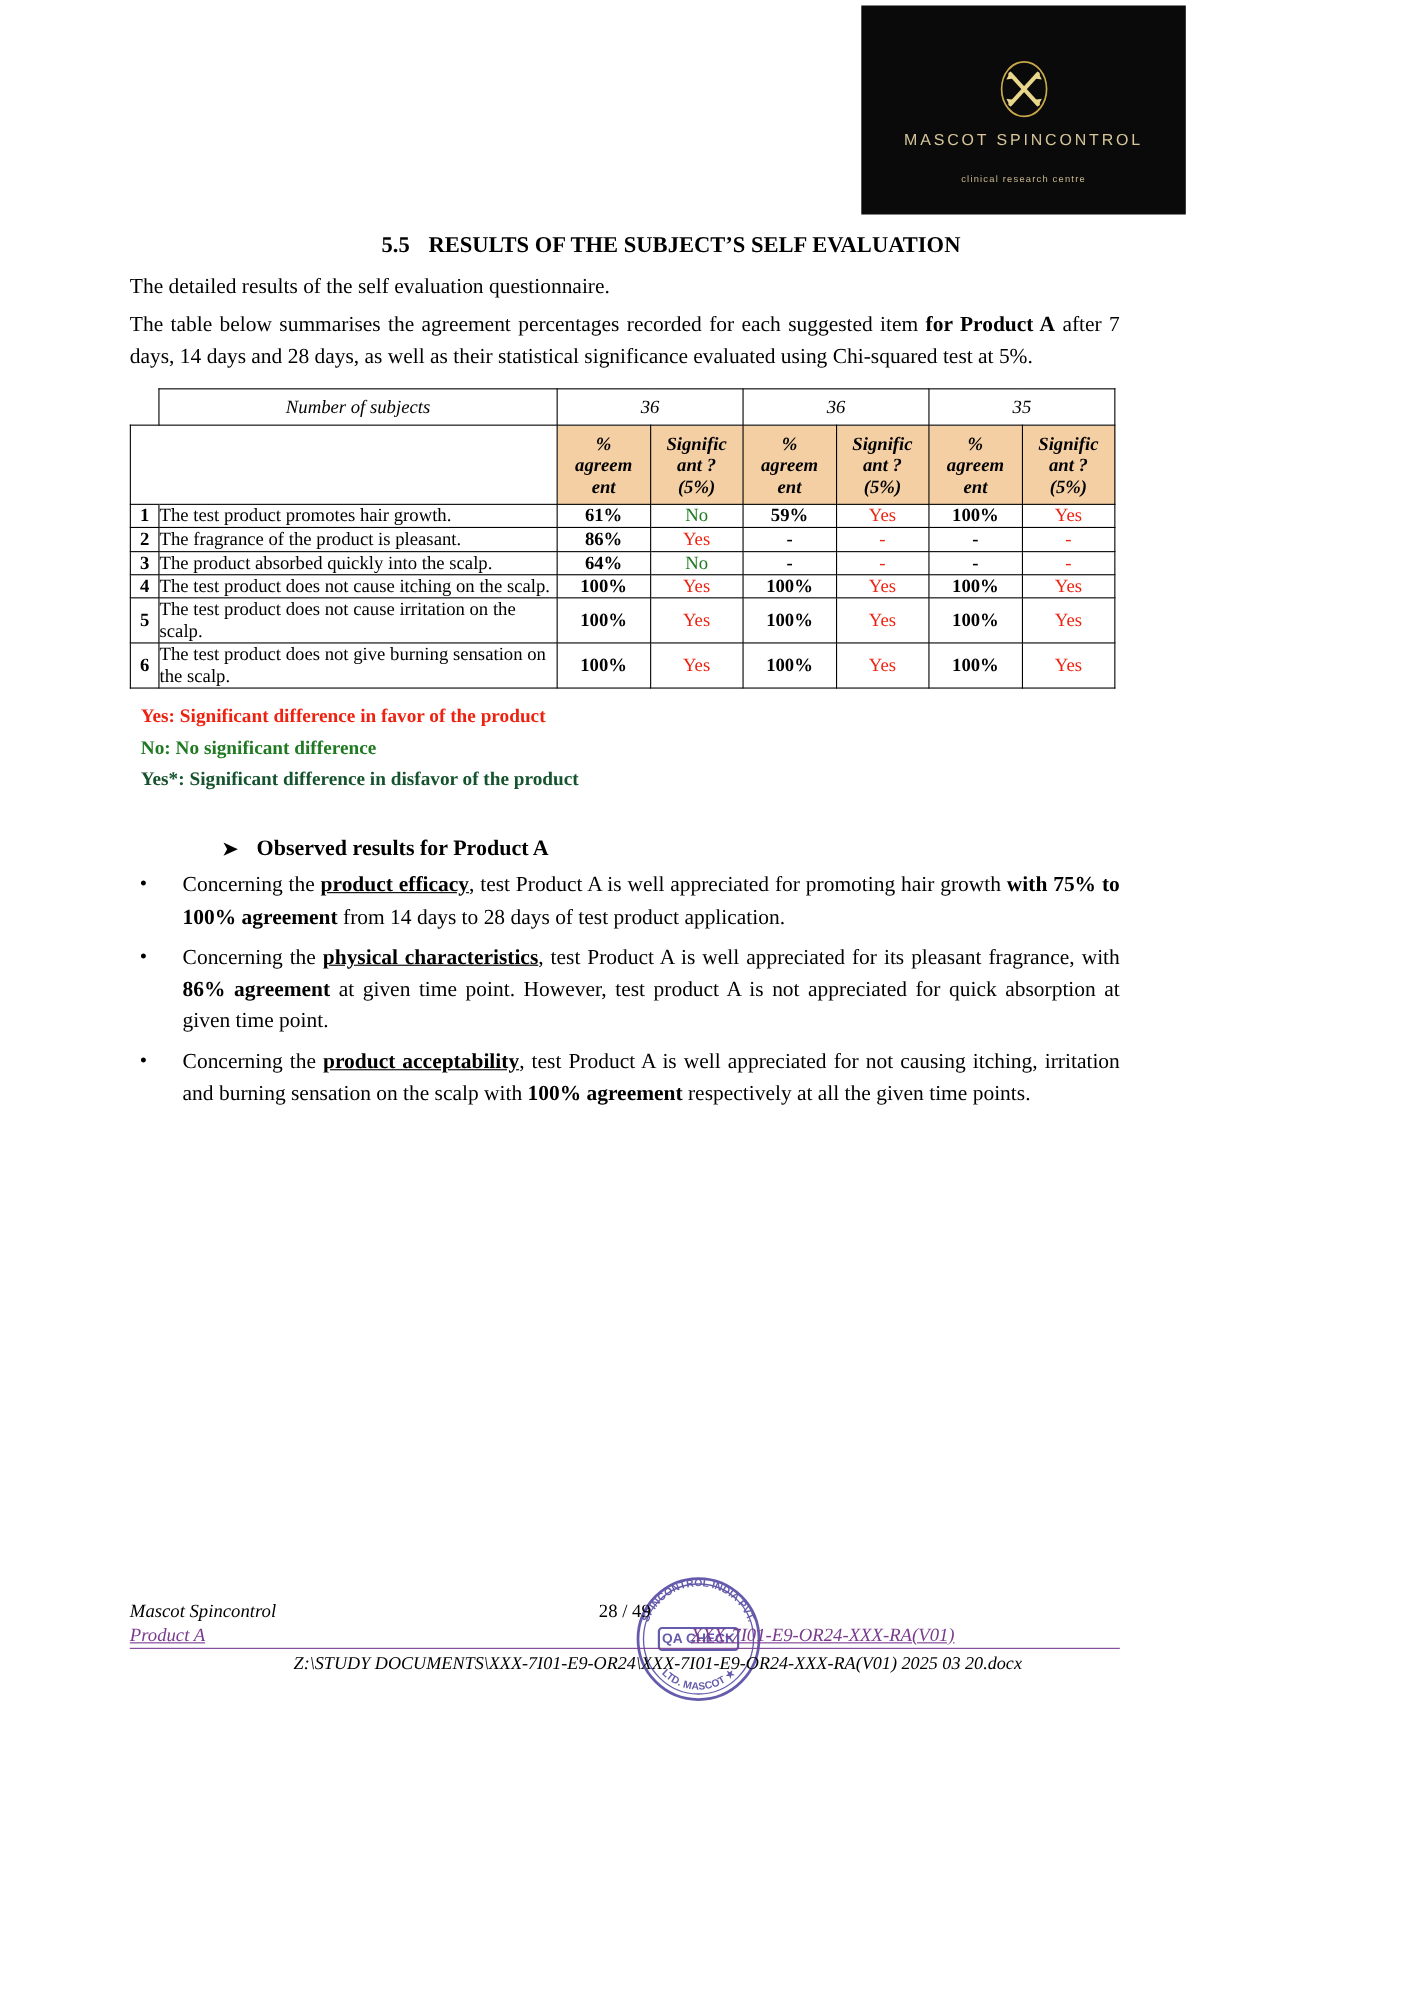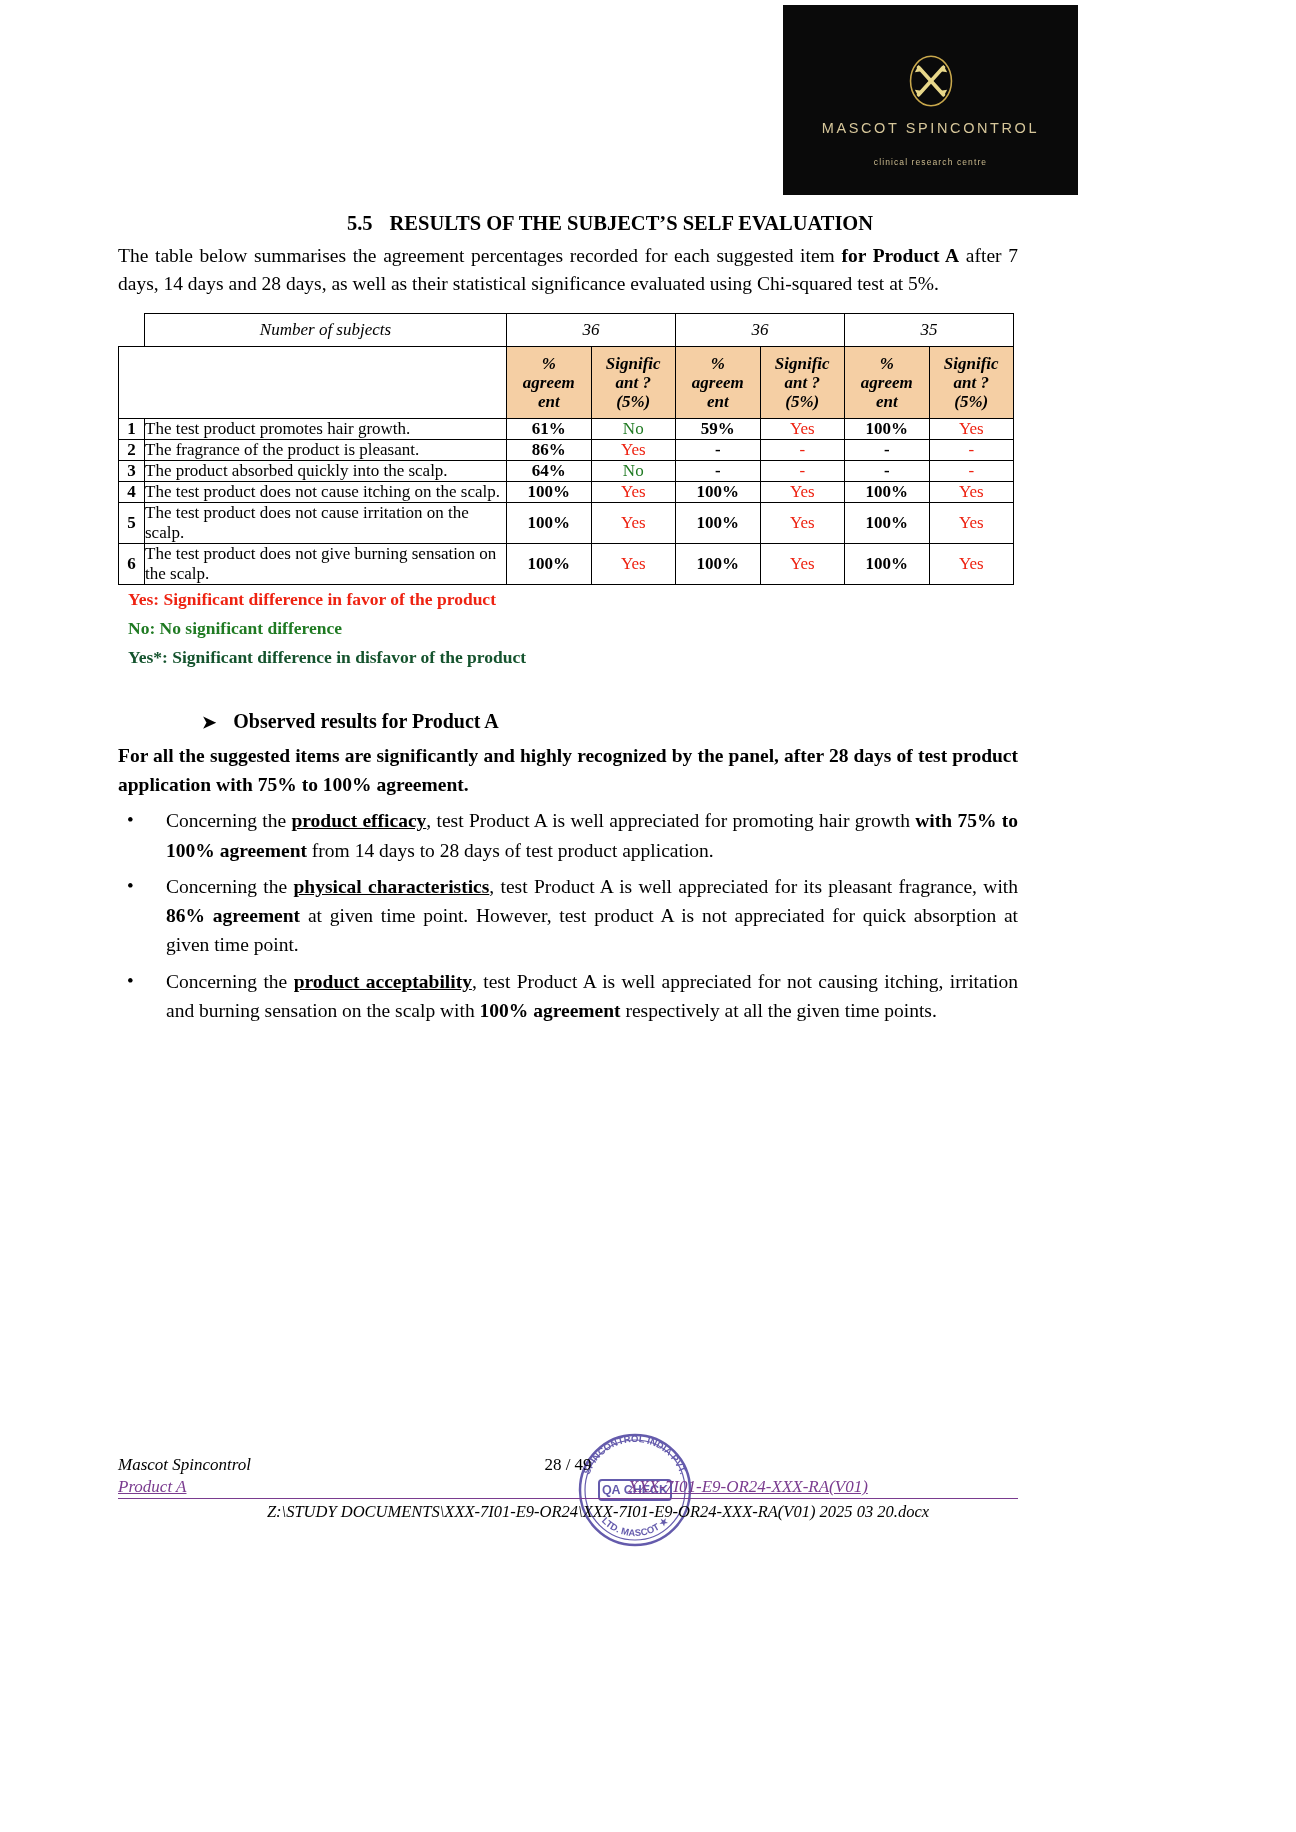--- a/index.html
+++ b/index.html
@@ -98,21 +98,21 @@
     padding: 5px 7px 5px 9px;
     font-size: 17.5px; line-height: 1.18;
   }
   td.val { font-weight: bold; text-align: center; font-size: 17.5px; }
   td.sig { font-weight: normal; text-align: center; font-size: 17.5px; }
   .sig-yes  { color: #ee2211; }
   .sig-no   { color: #1f7a22; }
   .sig-dash { color: #ee2211; }
 
   
-  .legend { padding-left: 10px; }
+  .legend { margin-top: 10px; padding-left: 10px; }
   .legend div {
     font-weight: bold; font-size: 17.5px; line-height: 1.65;
   }
   .lg-red   { color: #ee2211; }
   .lg-green { color: #1f7a22; }
   .lg-blue  { color: #14532d; }
 
   
   .observed {
     margin-top: 38px;
@@ -191,20 +191,21 @@
   <div class="logo-word">MASCOT SPINCONTROL</div>
   <div class="logo-sub">clinical research centre</div>
 </div>
 
 <div class="page">
 
   <div class="section-title">
     <span class="num">5.5</span><span>RESULTS OF THE SUBJECT’S SELF EVALUATION</span>
   </div>
 
+  <p class="body first">The detailed results of the self evaluation questionnaire.</p>
 
   <p class="body"><span>The table below summarises the agreement percentages recorded for each suggested item </span><b>for Product A</b><span> after 7 days, 14 days and 28 days, as well as their statistical significance evaluated using Chi-squared test at 5%.</span></p>
 
   <table class="results">
     <tbody>
 
       <tr>
         <td class="c-num blank-cell"></td>
         <td class="c-item subjects-label">Number of subjects</td>
         <td class="subjects-val" colspan="2">36</td>
@@ -314,21 +315,20 @@
     <div class="lg-red">Yes: Significant difference in favor of the product</div>
     <div class="lg-green">No: No significant difference</div>
     <div class="lg-blue">Yes*: Significant difference in disfavor of the product</div>
   </div>
 
   <div class="observed">
     <span class="arrow">➤</span>
     <span>Observed results for Product A</span>
   </div>
 
-  <p class="lead-bold">For all the suggested items are significantly and highly recognized by the panel, after 28 days of test product application with 75% to 100% agreement.</p>
 
   <ul class="bullets">
       <li><span class="bullet">•</span><span>Concerning the </span><b class="u">product efficacy</b><span>, test Product A is well appreciated for promoting hair growth </span><b>with 75% to 100% agreement</b><span> from 14 days to 28 days of test product application.</span></li>
       <li><span class="bullet">•</span><span>Concerning the </span><b class="u">physical characteristics</b><span>, test Product A is well appreciated for its pleasant fragrance, with </span><b>86% agreement</b><span> at given time point. However, test product A is not appreciated for quick absorption at given time point.</span></li>
       <li><span class="bullet">•</span><span>Concerning the </span><b class="u">product acceptability</b><span>, test Product A is well appreciated for not causing itching, irritation and burning sensation on the scalp with </span><b>100% agreement</b><span> respectively at all the given time points.</span></li>
     </ul>
 
 </div>
 
 <svg class="stamp" viewBox="0 0 140 140">

